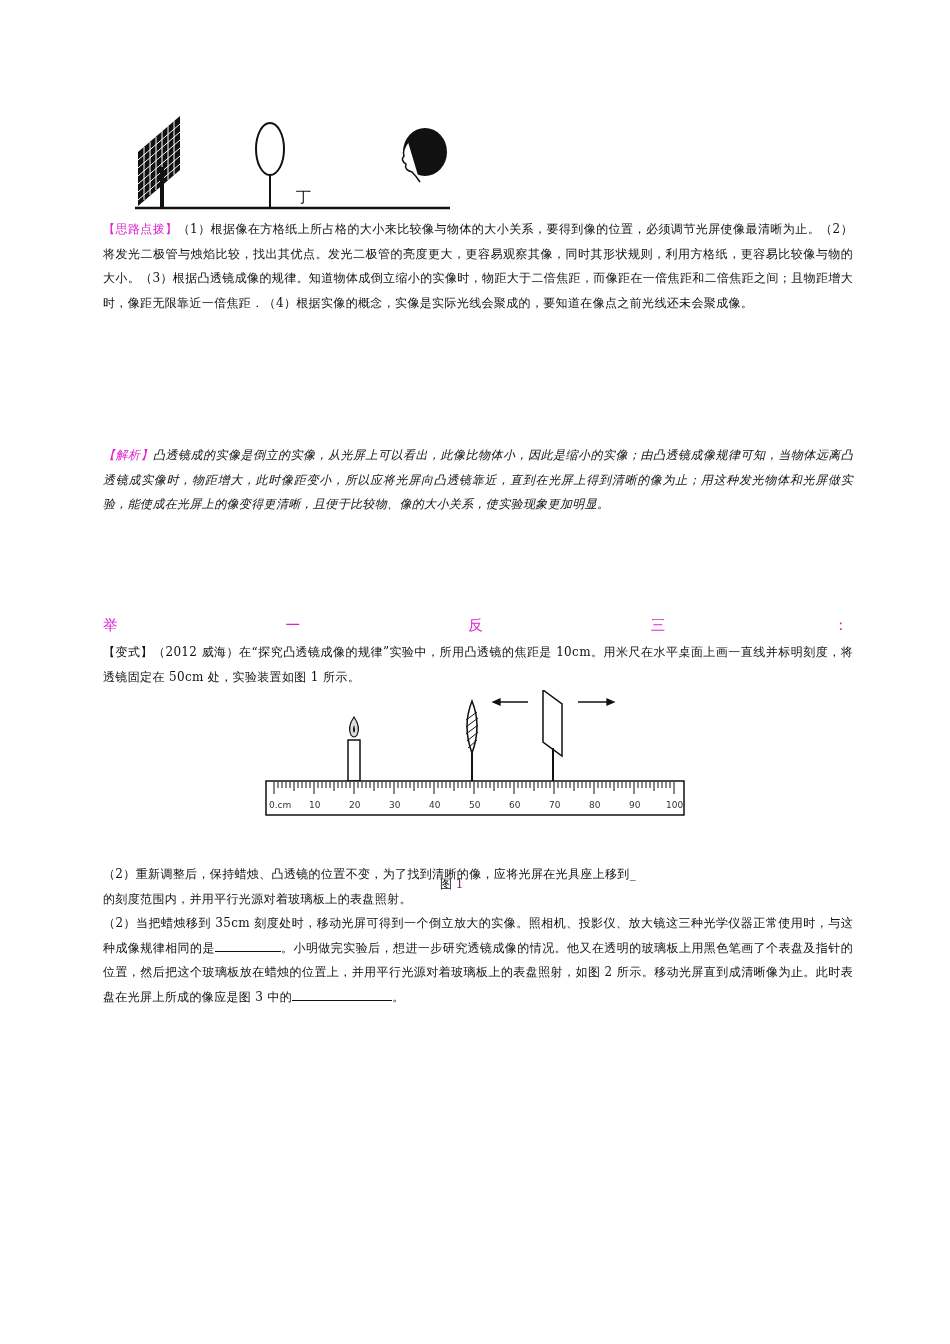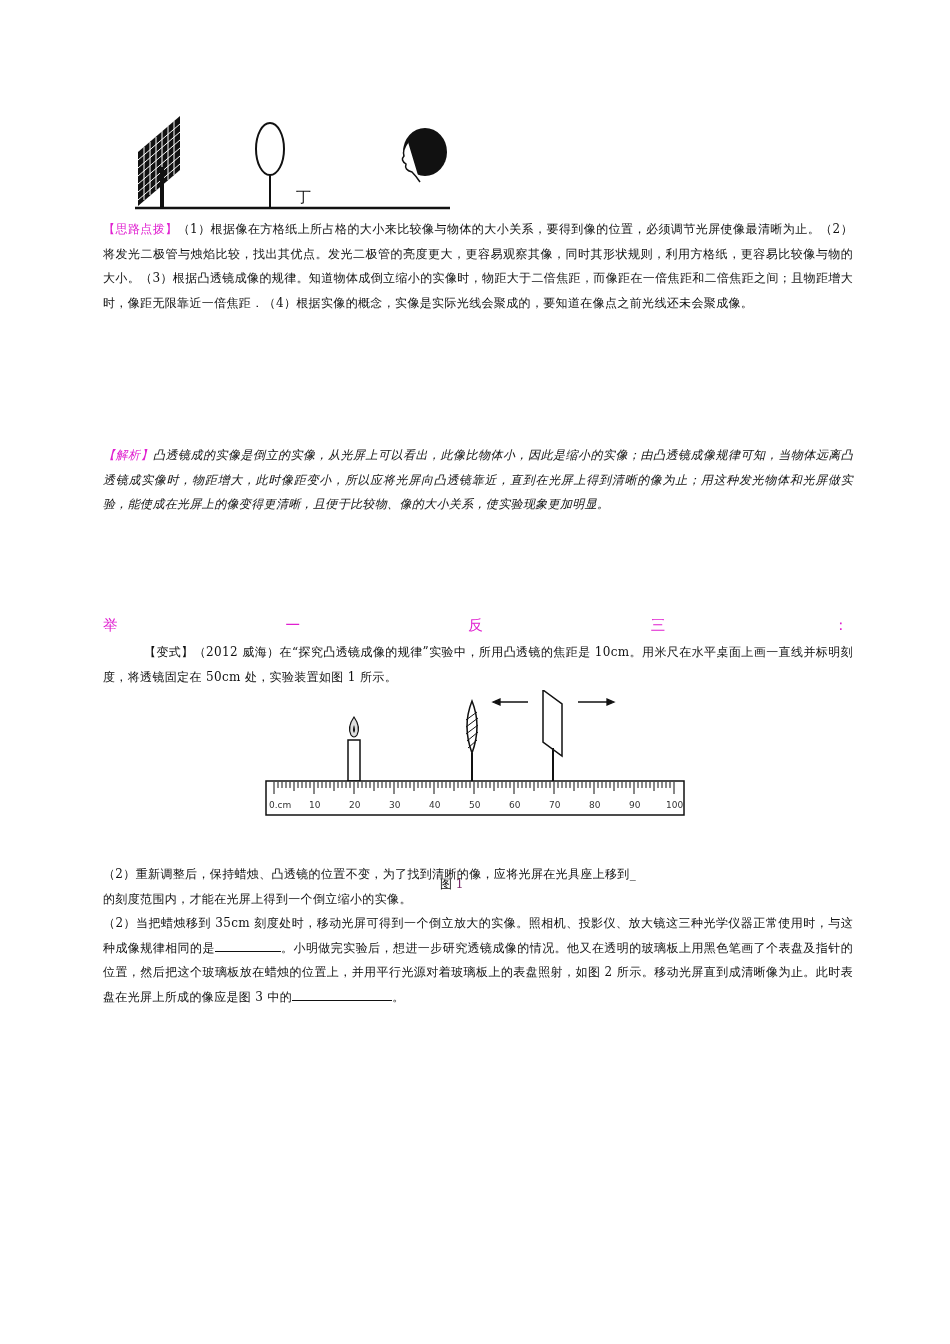--- a/index.html
+++ b/index.html
@@ -5,21 +5,21 @@
   html, body { margin: 0; padding: 0; background: #ffffff; }
   body { width: 950px; height: 1344px; position: relative; overflow: hidden;
          font-family: "DejaVu Serif", "Liberation Serif", serif; color: #111; }
   .page { position: absolute; left: 0; top: 0; width: 950px; height: 1344px; }
   .fig-top { position: absolute; left: 120px; top: 112px; width: 330px; height: 100px; }
   .fig-top-label { position: absolute; left: 296px; top: 188px; font-size: 15px; }
   .text-block { position: absolute; left: 103px; width: 750px; font-size: 12px; line-height: 24.5px;
                 letter-spacing: 0.35px; text-align: justify; }
   .text-block p { margin: 0; }
   .tag { color: #e020d0; }
-  .tag-black { color: #111; margin-left: 41px; }
+  .tag-black { color: #111; }
   .spread-heading { position: absolute; left: 103px; top: 616px; width: 745px; height: 24px;
                     display: flex; justify-content: space-between; color: #e020d0; font-size: 14.6px; }
   .fig1 { position: absolute; left: 262px; top: 690px; width: 426px; height: 160px; }
   .fig1-caption { position: absolute; left: 440px; top: 852px; font-size: 12px; margin-top: 24px; }
   .fig1-caption .num { color: #7a2b6a; }
   .blank { display: inline-block; border-bottom: 1px solid #111; height: 15px; vertical-align: baseline; }
 </style>
 </head>
 <body>
 
@@ -233,20 +233,20 @@
     </g>
   </svg>
   <div class="fig1-caption">
     <span>图</span>
     <span class="num">1</span>
   </div>
 
   <div class="text-block" style="top:862px;">
     <p>
       <span>（2）重新调整后，保持蜡烛、凸透镜的位置不变，为了找到清晰的像，应将光屏在光具座上移到_</span><br>
-      <span>的刻度范围内，才能在光屏上得到一个倒立缩小的实像。</span>
+      <span>的刻度范围内，并用平行光源对着玻璃板上的表盘照射。</span>
     </p>
     <p>
       <span>（2）当把蜡烛移到 35cm 刻度处时，移动光屏可得到一个倒立放大的实像。照相机、投影仪、放大镜这三种光学仪器正常使用时，与这种成像规律相同的是</span><span class="blank" style="width:66px;"></span><span>。小明做完实验后，想进一步研究透镜成像的情况。他又在透明的玻璃板上用黑色笔画了个表盘及指针的位置，然后把这个玻璃板放在蜡烛的位置上，并用平行光源对着玻璃板上的表盘照射，如图 2 所示。移动光屏直到成清晰像为止。此时表盘在光屏上所成的像应是图 3 中的</span><span class="blank" style="width:100px;"></span><span>。</span>
     </p>
   </div>
 
 </div>
 
 </body></html>

